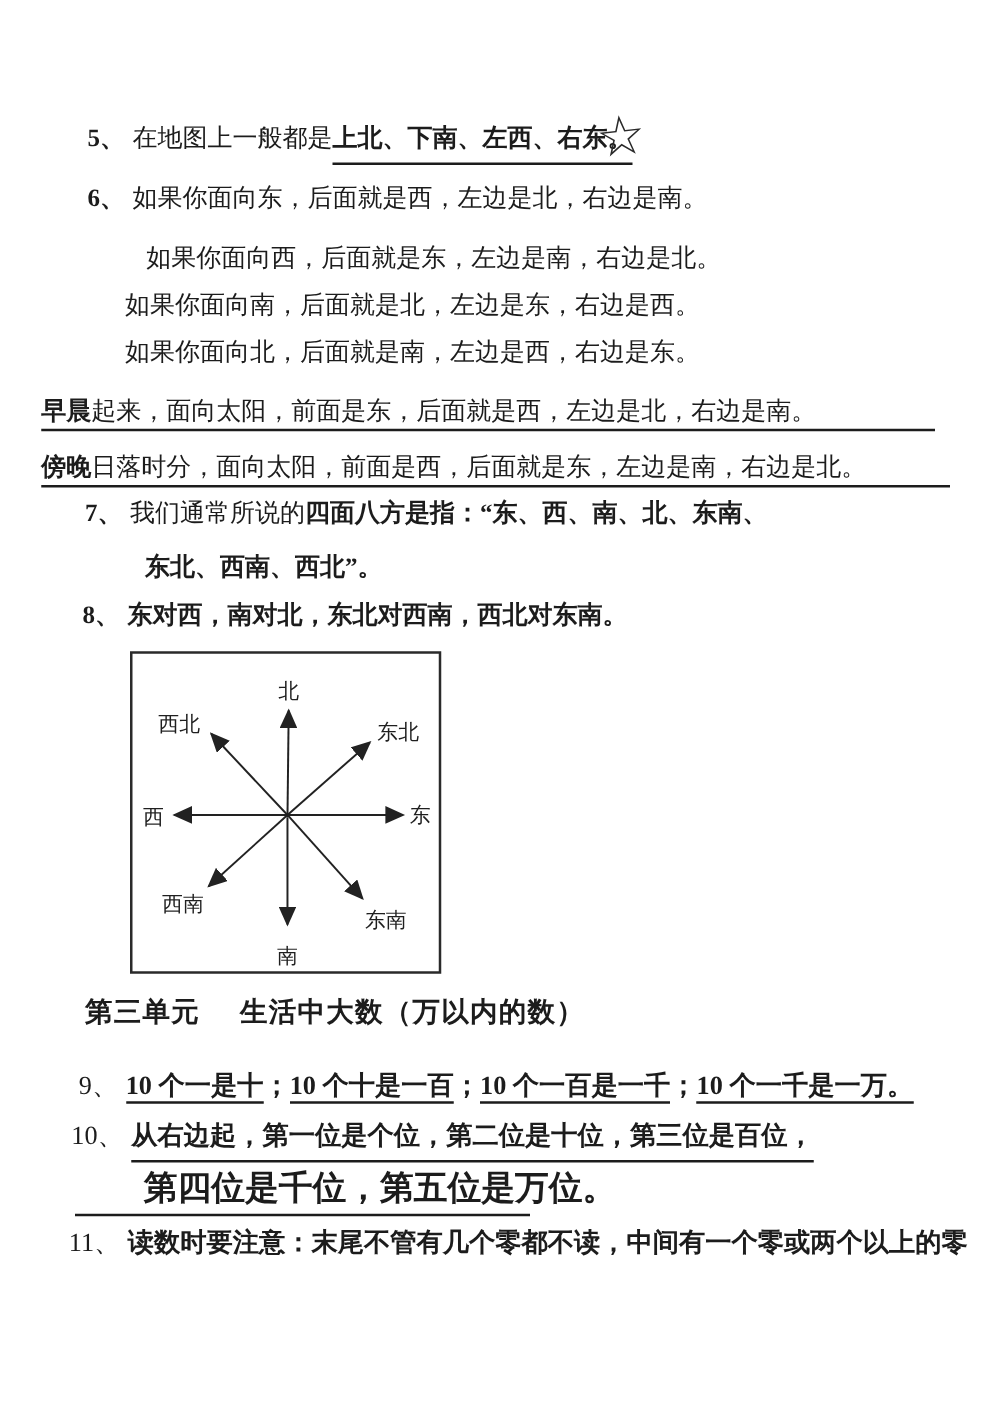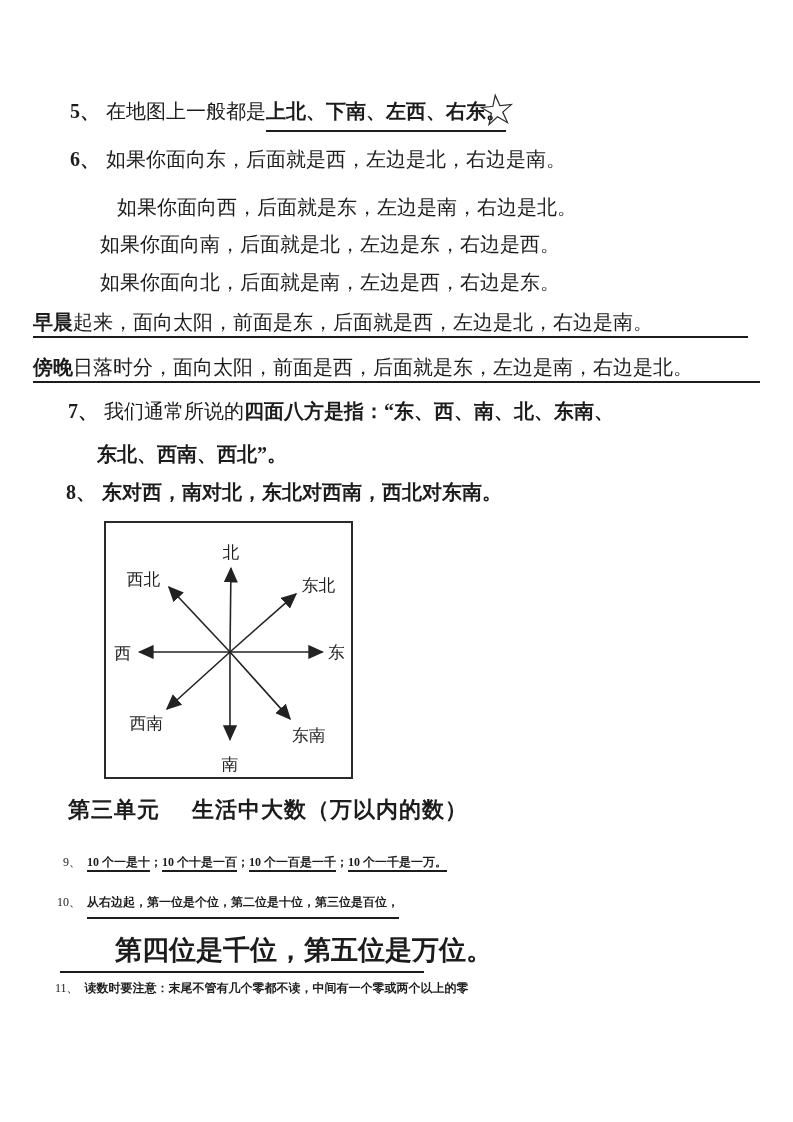--- a/index.html
+++ b/index.html
@@ -11,21 +11,21 @@
     font-family:"Liberation Serif","DejaVu Serif",serif;
     color:#1c1c1c;
     overflow:hidden;
   }
   .line{position:absolute;white-space:nowrap;font-size:20px;line-height:1.15;}
   .num{font-weight:700;margin-right:6px;}
   .num-reg{font-weight:400;margin-right:6px;}
   .bold{font-weight:700;}
   .u{border-bottom:2px solid #1c1c1c;padding-bottom:1px;}
   .ubold{font-weight:700;border-bottom:2px solid #1c1c1c;padding-bottom:8px;}
-  .fullu{border-bottom:2px solid #1c1c1c;padding-bottom:2px;}
+  .fullu{border-bottom:2px solid #1c1c1c;padding-bottom:2px;margin-top:7px;}
   .star{
     position:absolute;left:477px;top:88px;
     font-size:44px;line-height:1;
     font-family:"DejaVu Sans",sans-serif;
     transform:rotate(-6deg);
     color:#2a2a2a;
   }
   .compass-box{
     position:absolute;left:104px;top:521px;
     width:249px;height:258px;
@@ -37,21 +37,21 @@
   .compass-box text{
     font-family:"Liberation Serif","DejaVu Serif",serif;
     font-size:17px;fill:#1f1f1f;
   }
   .heading{
     position:absolute;left:68px;top:795px;
     font-size:22px;font-weight:700;white-space:nowrap;
     letter-spacing:1px;
   }
   .heading .gap{display:inline-block;width:32px;}
-  .big-line{font-size:12px;text-align:right;}
+  .big-line{font-size:21px;text-align:right;}
   .item10-l2{
     position:absolute;left:60px;top:932px;
     width:364px;
     border-bottom:2px solid #1c1c1c;
     padding:0 0 3px 55px;
     box-sizing:border-box;
     font-size:27px;font-weight:700;white-space:nowrap;
   }
 </style>
 </head>
@@ -80,21 +80,21 @@
   <div class="line fullu" style="left:33px;top:311px;width:715px;">
     <span class="bold">早晨</span><span>起来，面向太阳，前面是东，后面就是西，左边是北，右边是南。</span>
   </div>
   <div class="line fullu" style="left:33px;top:356px;width:727px;">
     <span class="bold">傍晚</span><span>日落时分，面向太阳，前面是西，后面就是东，左边是南，右边是北。</span>
   </div>
 
   <div class="line" style="left:68px;top:400px;">
     <span class="num">7、</span><span>我们通常所说的</span><span class="bold">四面八方是指：“东、西、南、北、东南、</span>
   </div>
-  <div class="line bold" style="left:97px;top:443px;">
+  <div class="line bold" style="left:116px;top:443px;">
     <span>东北、西南、西北”。</span>
   </div>
 
   <div class="line bold" style="left:66px;top:481px;">
     <span class="num">8、</span><span>东对西，南对北，东北对西南，西北对东南。</span>
   </div>
 
   <div class="compass-box">
     <svg viewBox="0 0 249 258">
       <defs>

